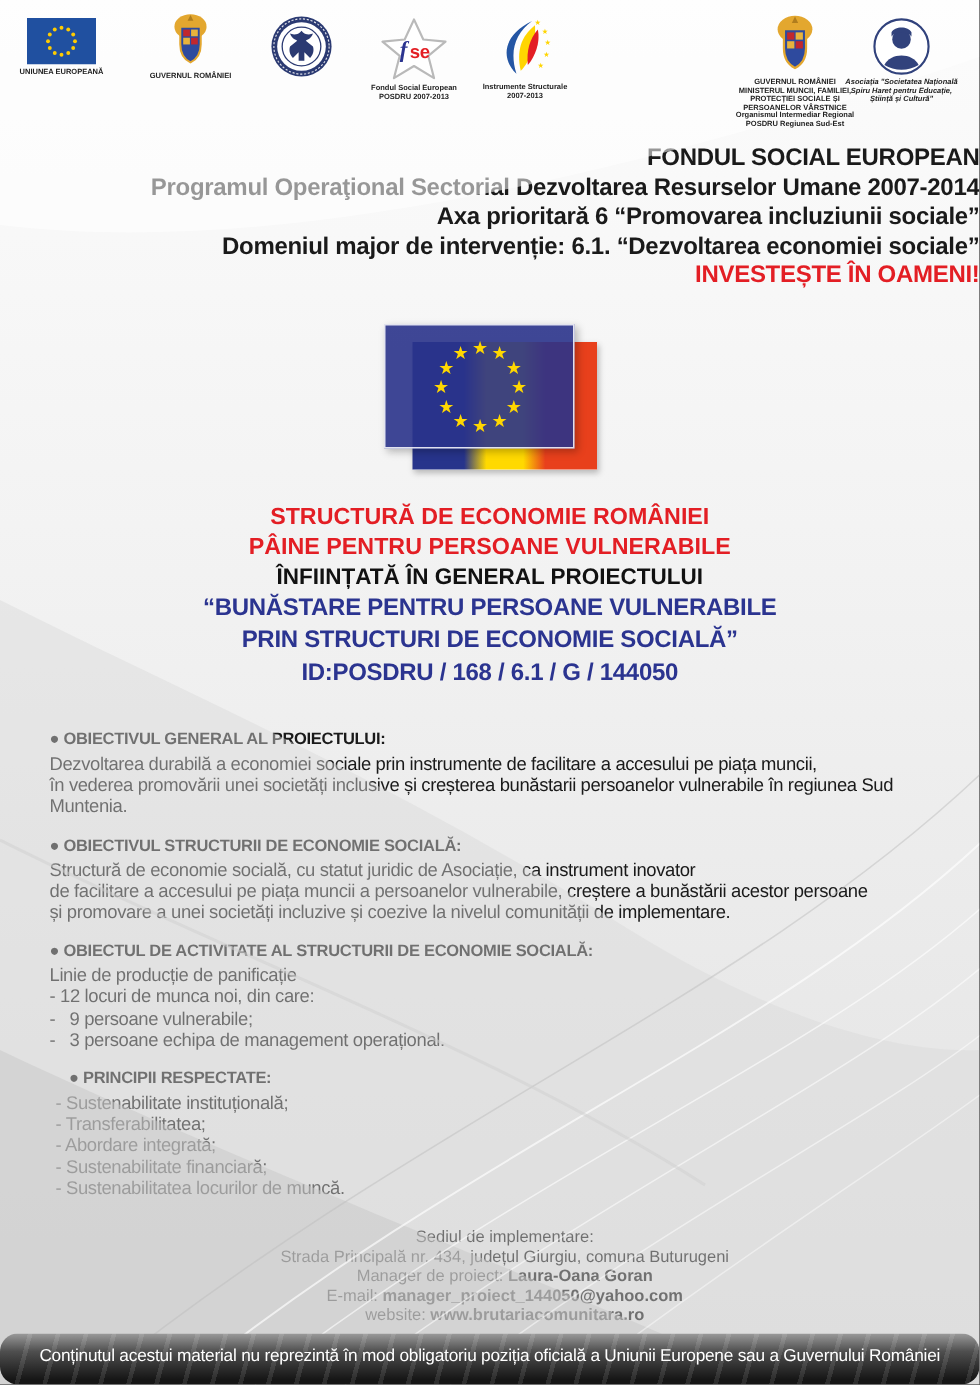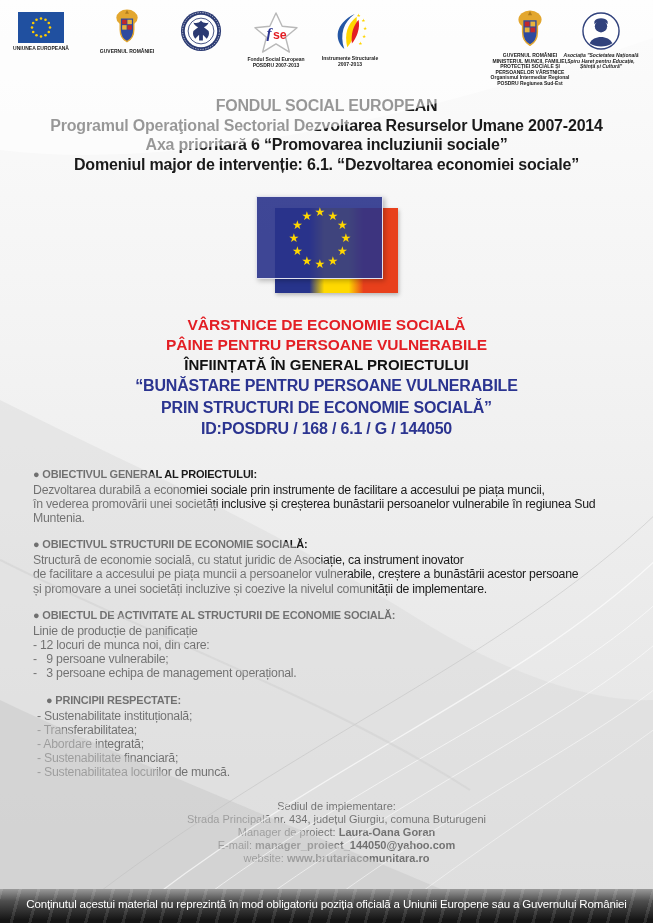--- a/index.html
+++ b/index.html
@@ -26,21 +26,21 @@
   .cap-italic{font-style:italic;font-weight:normal;}
   .l1{left:6px;top:12px;width:70px;}
   .l2{left:94px;top:9px;width:66px;}
   .l3{left:178px;top:10px;width:46px;}
   .l4{left:242px;top:12px;width:68px;}
   .l5{left:316px;top:11px;width:68px;}
   .l6{left:482px;top:10px;width:96px;}
   .l7{left:558px;top:12px;width:86px;}
 
   
-  .title-block{margin-top:8px;text-align:center;font-weight:bold;font-size:16px;line-height:19.5px;letter-spacing:-0.2px;}
+  .title-block{margin-top:8px;text-align:right;font-weight:bold;font-size:16px;line-height:19.5px;letter-spacing:-0.2px;}
   .title-block .red{color:#E31E24;}
 
   
   .flag-graphic{position:relative;width:142px;height:97px;margin:22px auto 0;}
   .ro-flag{
     position:absolute;left:19px;top:12px;width:123px;height:85px;
     background:linear-gradient(90deg,#27348b 0%,#27348b 28%,#ffd900 40%,#ffd900 60%,#e8401c 72%,#e8401c 100%);
     box-shadow:1px 2px 4px rgba(0,0,0,0.25);
   }
   .eu-flag{
@@ -68,21 +68,21 @@
   .contact-block{margin-top:20px;text-align:center;font-size:11px;line-height:13px;padding-left:20px;}
   .contact-block b{font-weight:bold;text-align:center;}
 
   
   .disclaimer-bar{
     position:absolute;left:0;bottom:0;width:100%;height:34px;
     background:
       repeating-linear-gradient(105deg,rgba(255,255,255,0.10) 0 3px,rgba(255,255,255,0) 3px 18px),
       linear-gradient(180deg,#9a9a9a 0%,#4f4f4f 35%,#161616 90%);
     color:#fff;font-size:11.5px;letter-spacing:-0.15px;
-    line-height:31px;text-align:center;
+    line-height:31px;text-align:center;border-radius:12px;
   }
 </style>
 </head>
 <body>
 
 <div class="poster">
 
   <svg class="bg-decor" viewBox="0 0 653 923" preserveAspectRatio="none">
     <path d="M0,150 C180,172 420,118 653,38 L653,0 L0,0 Z" fill="#ffffff" opacity="0.55"></path>
     <path d="M0,400 C140,470 260,520 420,620 C520,682 600,702 653,700 L653,923 L0,923 Z" fill="#d9d9d9" opacity="0.45"></path>
@@ -215,20 +215,21 @@
 Știință și Cultură"</div>
     </div>
 
   </header>
 
   <section class="title-block">
     <div>FONDUL SOCIAL EUROPEAN</div>
     <div>Programul Operaţional Sectorial Dezvoltarea Resurselor Umane 2007-2014</div>
     <div>Axa prioritară 6 “Promovarea incluziunii sociale”</div>
     <div>Domeniul major de intervenție: 6.1. “Dezvoltarea economiei sociale”</div>
+    <div class="red">INVESTEȘTE ÎN OAMENI!</div>
   </section>
 
   <div class="flag-graphic">
     <div class="ro-flag"></div>
     <div class="eu-flag">
       <svg width="125" height="81" viewBox="0 0 125 81">
         <g fill="#FFD700" font-size="12" font-family="'DejaVu Sans',sans-serif" text-anchor="middle">
           <text x="63" y="19">★</text>
             <text x="76" y="22.5">★</text>
             <text x="85.5" y="32">★</text>
@@ -240,21 +241,21 @@
             <text x="40.5" y="58">★</text>
           <text x="37" y="45">★</text>
             <text x="40.5" y="32">★</text>
             <text x="50" y="22.5">★</text>
         </g>
       </svg>
     </div>
   </div>
 
   <section class="project-block">
-    <div class="red">VÂRSTNICE DE ECONOMIE SOCIALĂ</div>
+    <div class="red">STRUCTURĂ DE ECONOMIE ROMÂNIEI</div>
     <div class="red">PÂINE PENTRU PERSOANE VULNERABILE</div>
     <div class="black">ÎNFIINȚATĂ ÎN GENERAL PROIECTULUI</div>
   </section>
 
   <section class="name-block">
     <div>“BUNĂSTARE PENTRU PERSOANE VULNERABILE</div>
     <div>PRIN STRUCTURI DE ECONOMIE SOCIALĂ”</div>
     <div>ID:POSDRU / 168 / 6.1 / G / 144050</div>
   </section>
 

